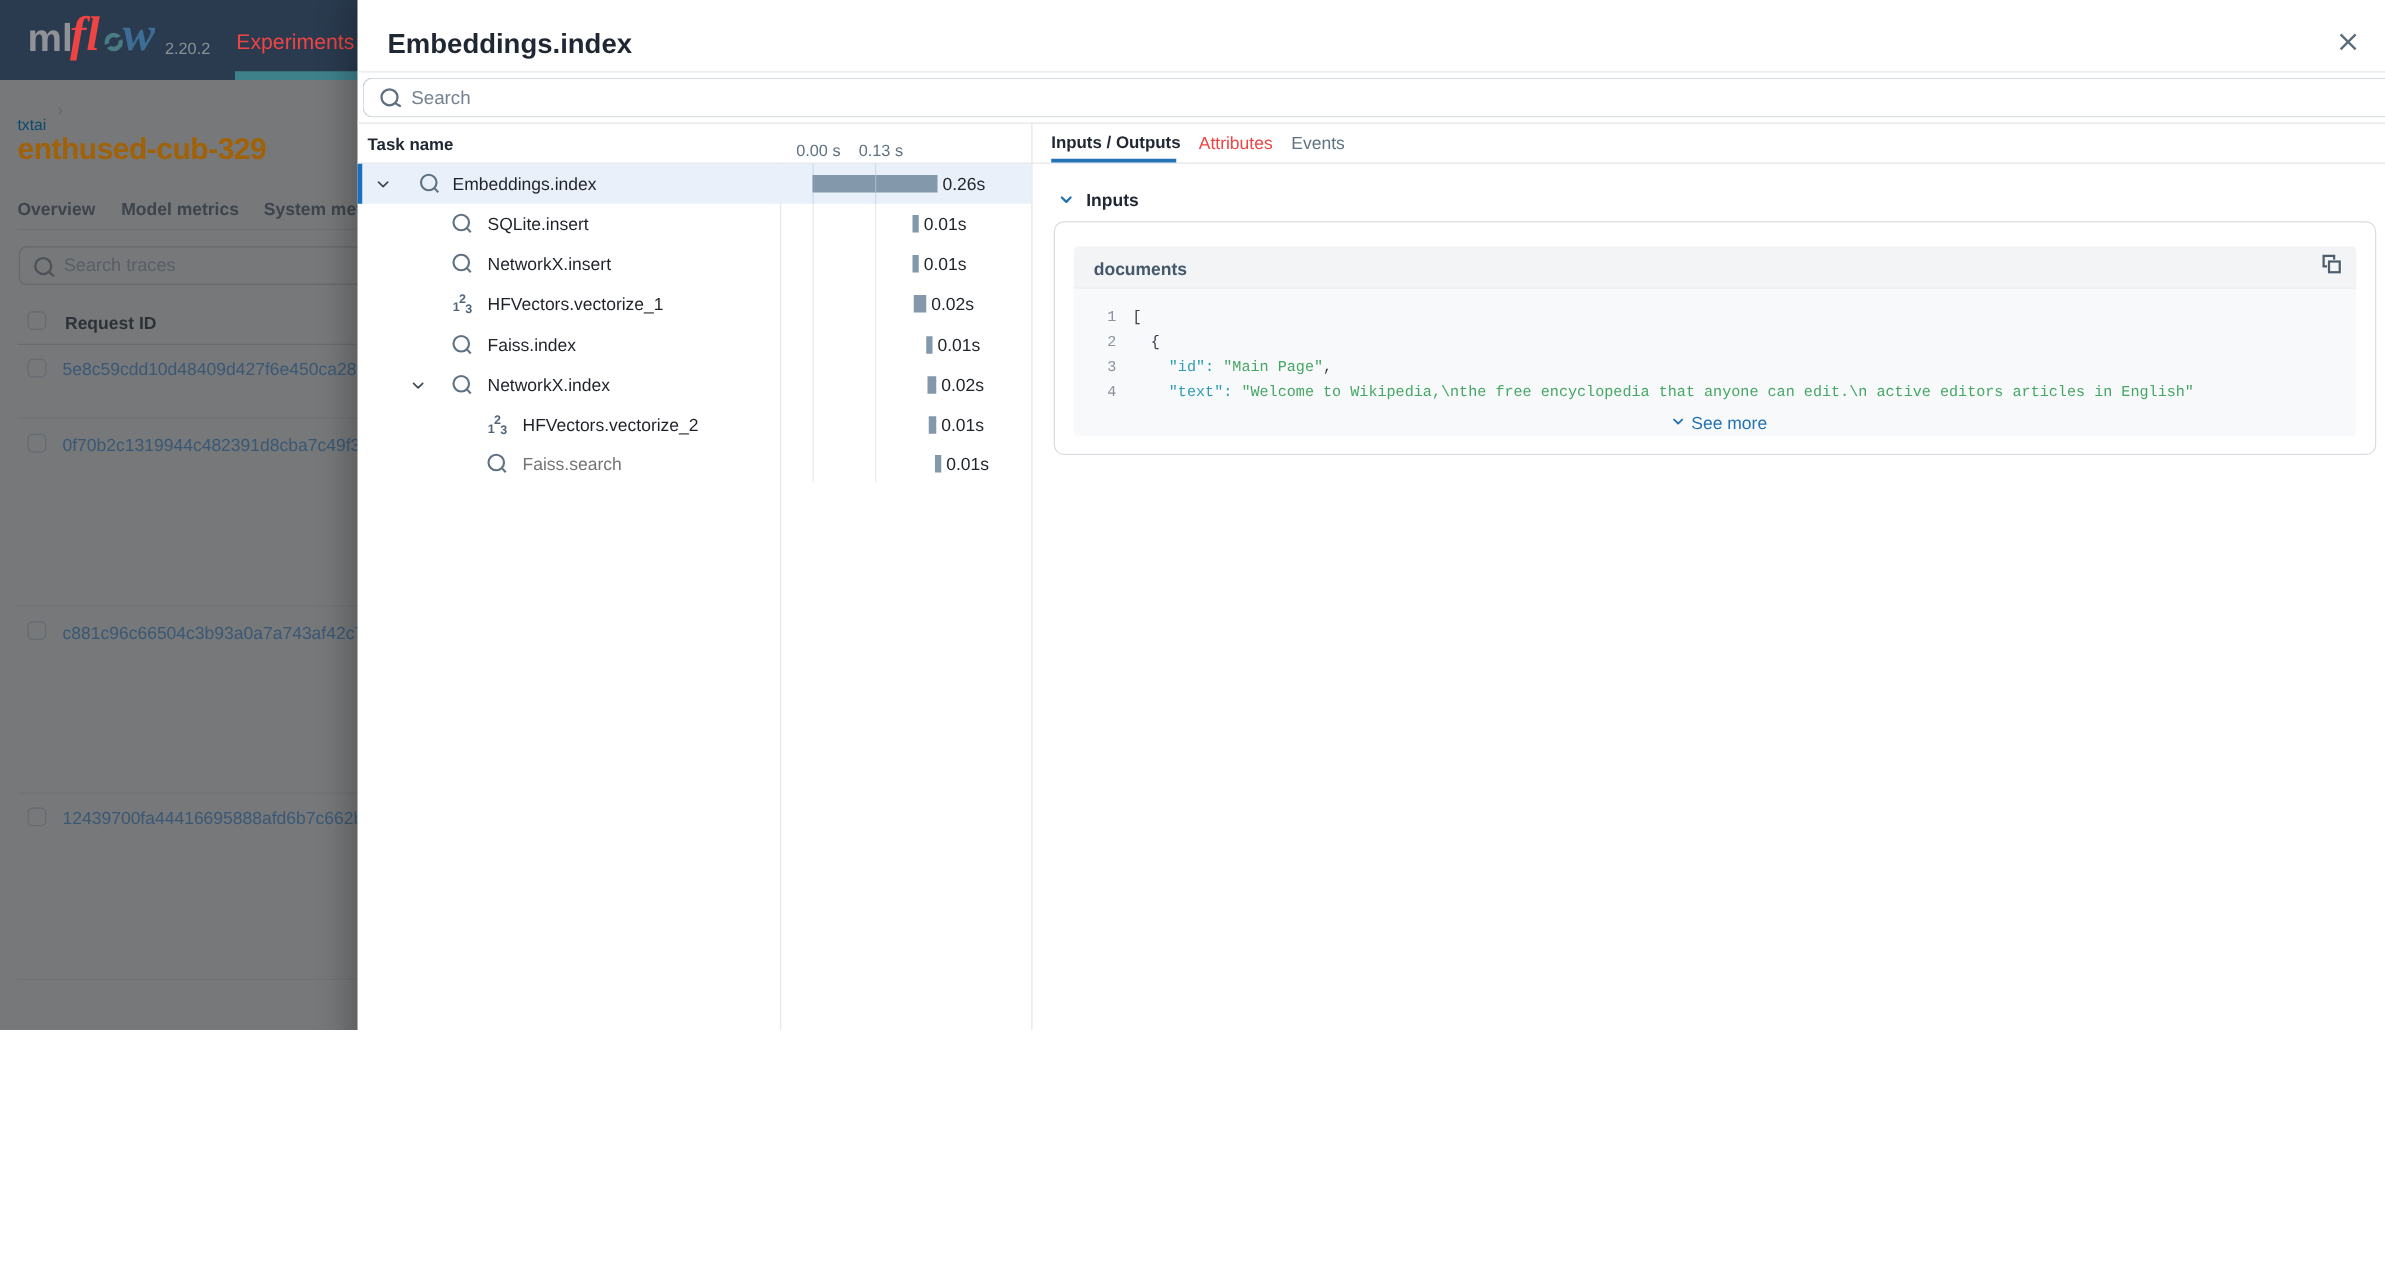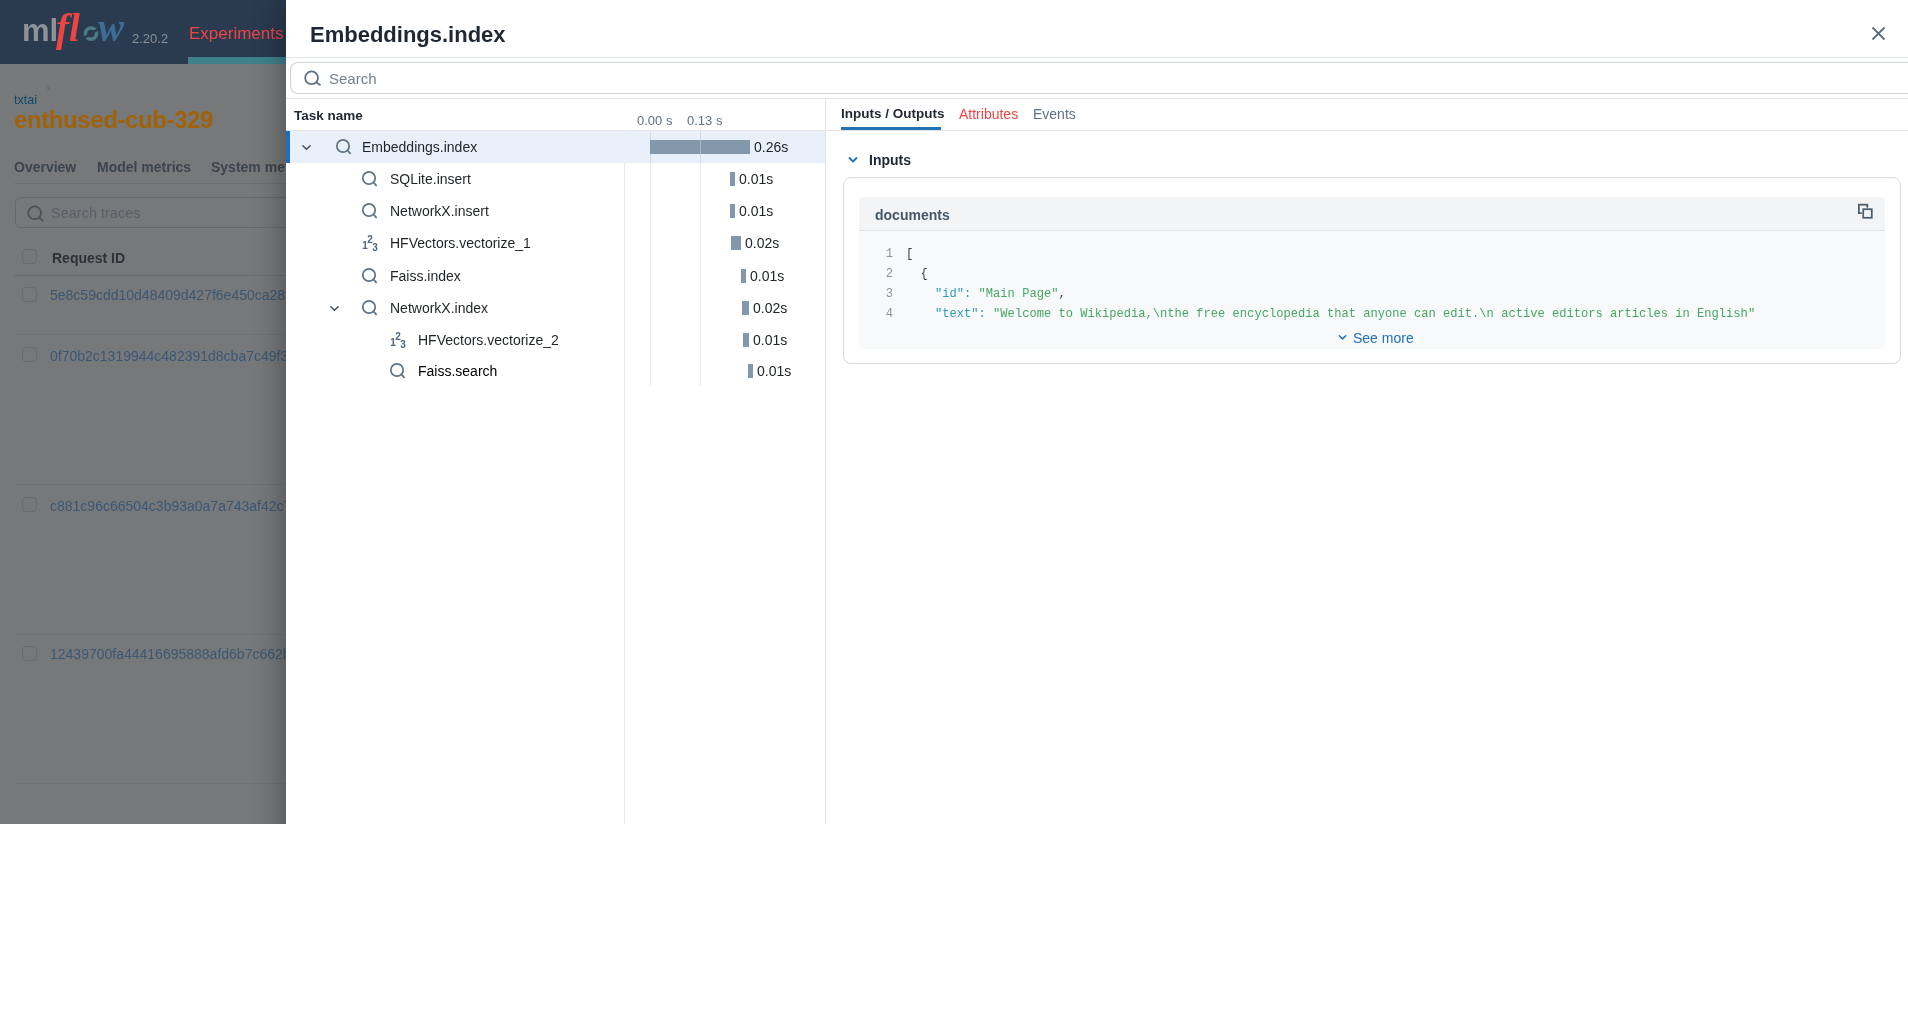--- a/index.html
+++ b/index.html
@@ -164,21 +164,21 @@
     <text x="11.2" y="16.5" font-size="10" font-weight="bold" fill="#51657a" font-family="Liberation Sans">3</text>
   </svg>
   <div class="ab" style="left:418px;top:332px;font-size:14px;line-height:16px;color:#1f2329;">HFVectors.vectorize_2</div>
   <div class="ab" style="left:743px;top:333px;width:6px;height:14px;background:#8398aa;"></div>
   <div class="ab" style="left:753px;top:332px;font-size:14px;line-height:16px;color:#21262b;">0.01s</div>
 
   <svg class="ab" style="left:389px;top:362px;" width="18" height="18" viewBox="0 0 18 18" fill="none">
     <circle cx="8" cy="8" r="6.2" stroke="#5e7284" stroke-width="1.7"></circle>
     <line x1="12.7" y1="12.7" x2="15.6" y2="15.8" stroke="#5e7284" stroke-width="1.7"></line>
   </svg>
-  <div class="ab" style="left:418px;top:363px;font-size:14px;line-height:16px;color:#000000;">Faiss.search</div>
+  <div class="ab" style="left:418px;top:363px;font-size:14px;line-height:16px;color:#737373;">Faiss.search</div>
   <div class="ab" style="left:748px;top:364px;width:5px;height:14px;background:#8398aa;"></div>
   <div class="ab" style="left:757px;top:363px;font-size:14px;line-height:16px;color:#21262b;">0.01s</div>
 
   <div class="ab" style="left:303px;top:959px;width:118px;height:30px;border:1px solid #d8dcdf;border-radius:6px;background:#fff;"></div>
   <svg class="ab" style="left:315px;top:968px;" width="15" height="15" viewBox="0 0 24 24" fill="none" stroke="#333c44" stroke-width="2">
     <path d="M17.94 17.94A10.07 10.07 0 0 1 12 20c-7 0-11-8-11-8a18.45 18.45 0 0 1 5.06-5.94M9.9 4.24A9.12 9.12 0 0 1 12 4c7 0 11 8 11 8a18.5 18.5 0 0 1-2.16 3.19m-6.72-1.07a3 3 0 1 1-4.24-4.24"></path>
     <line x1="1" y1="1" x2="23" y2="23"></line>
   </svg>
   <div class="ab" style="left:336px;top:968px;font-size:13px;color:#2b3844;">Hide timeline</div>
 

